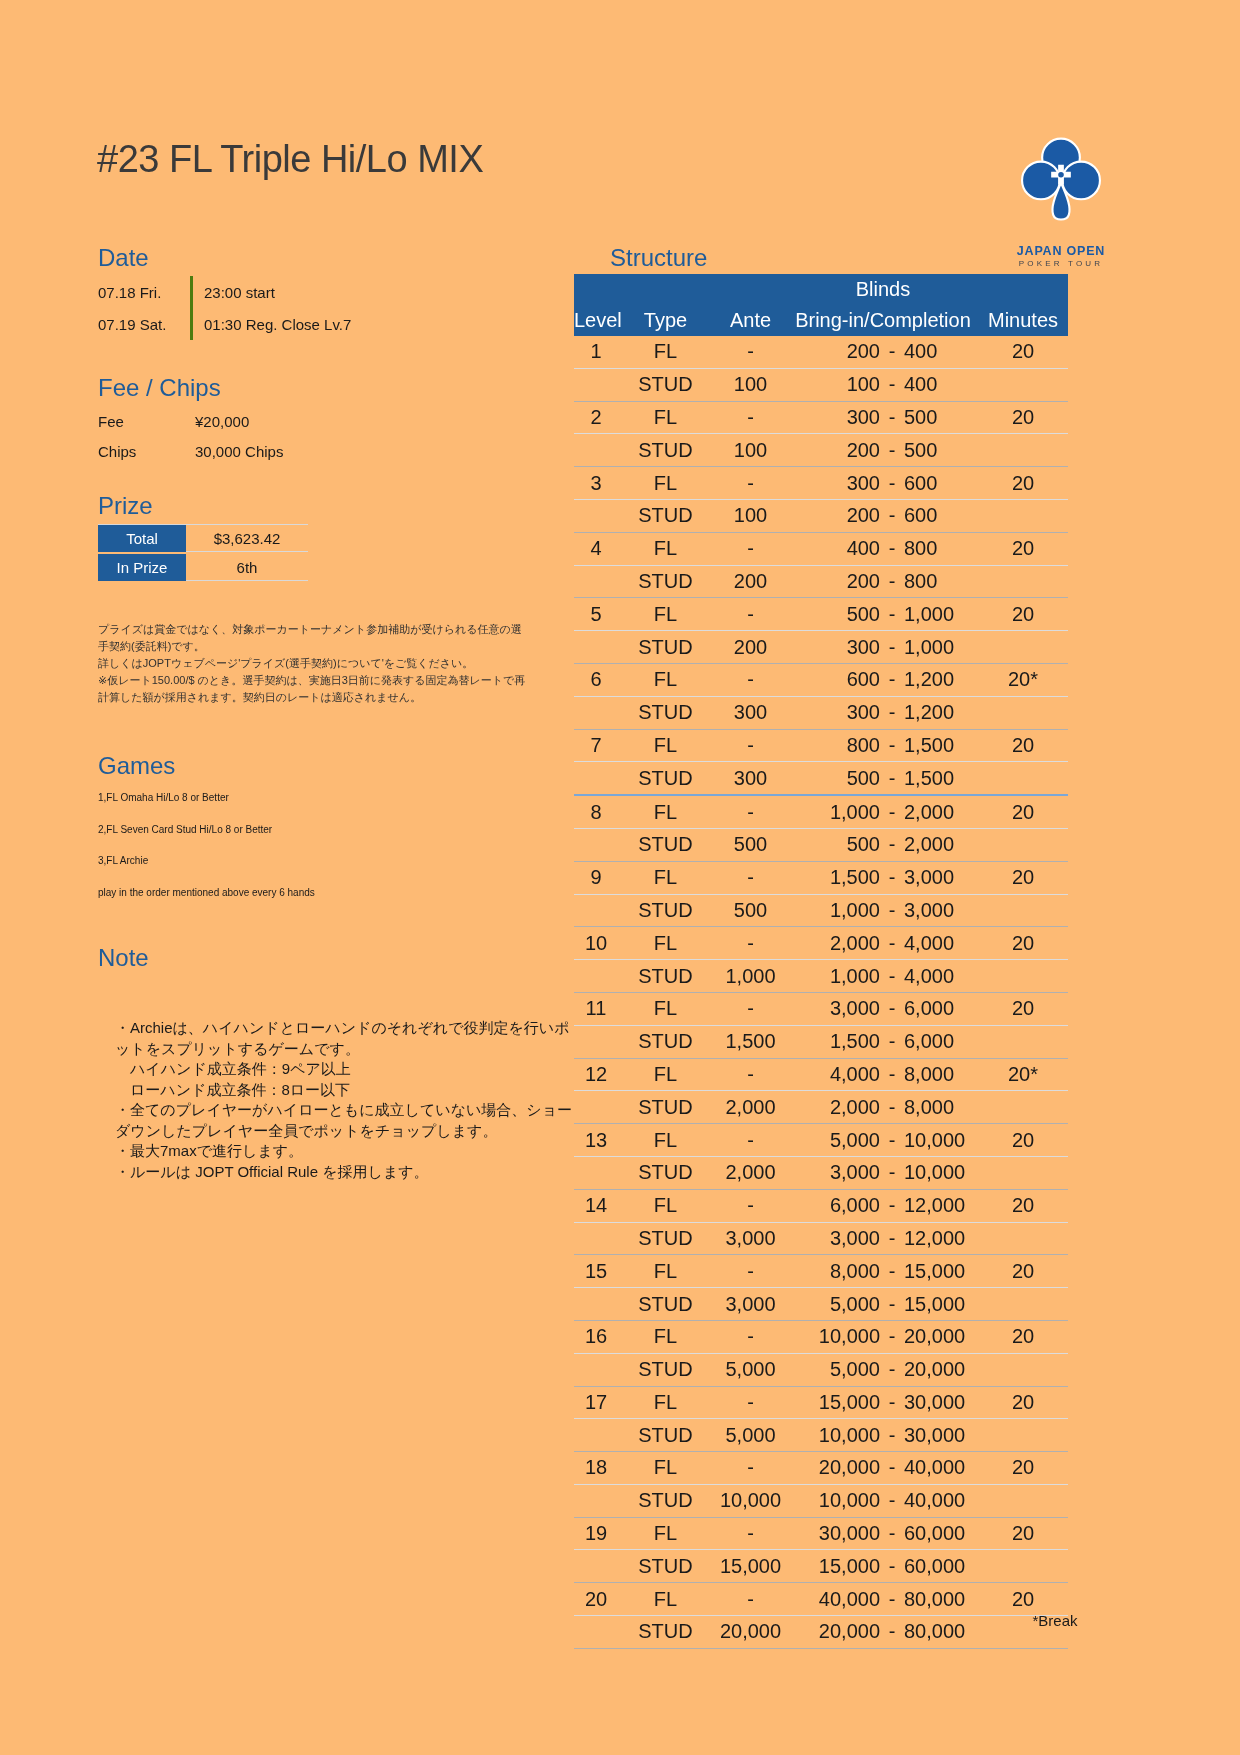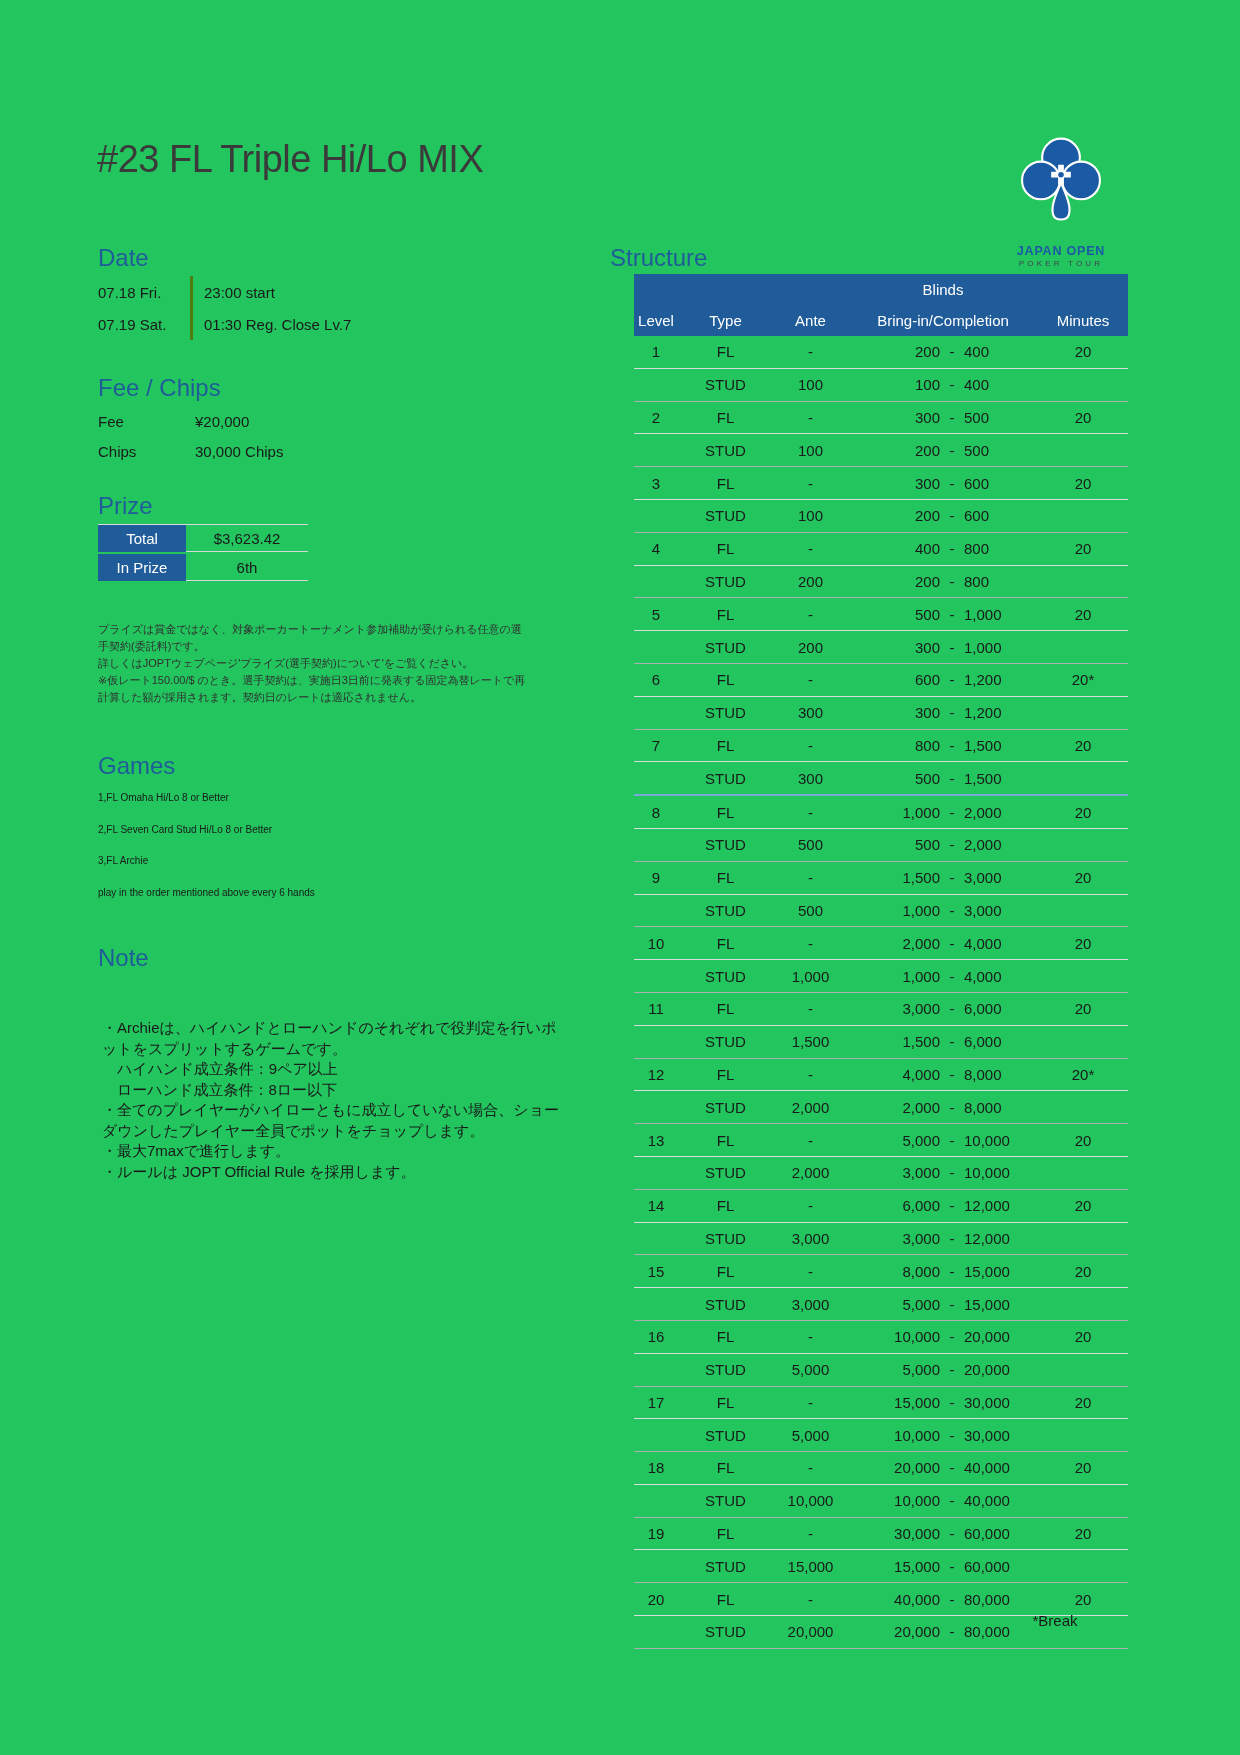--- a/index.html
+++ b/index.html
@@ -1,17 +1,17 @@
 <!DOCTYPE html>
 <html><head>
 <meta charset="utf-8">
 <style>
   html,body{margin:0;padding:0;background:#fff;}
   .page{
-    position:relative;width:1240px;height:1755px;background:#22c55e;
+    position:relative;width:1240px;height:1755px;background:#fdba74;
     font-family:"Liberation Sans","DejaVu Sans",sans-serif;color:#1a1a1a;overflow:hidden;
   }
   
   .doc-title{position:absolute;left:97px;top:138px;font-size:38px;color:#3a3a3a;letter-spacing:-0.5px;}
   
   .logo{position:absolute;left:1016px;top:136px;width:90px;text-align:center;}
   .logo-line1{font-size:12.5px;font-weight:bold;color:#1b5aa5;letter-spacing:0.8px;margin-top:2px;}
   .logo-line2{font-size:8px;color:#3d4450;letter-spacing:3.2px;margin-top:1px;}
   
   .h-section{position:absolute;font-size:24px;color:#1f5c99;}
@@ -25,25 +25,25 @@
   
   .prize-table{position:absolute;left:98px;top:524px;width:210px;border-top:1px solid #d9d9d9;}
   .prize-row{display:flex;height:27px;margin-bottom:2px;}
   .prize-label{width:88px;background:#1f5c99;color:#ffffff;display:flex;align-items:center;justify-content:center;font-size:15px;}
   .prize-value{flex:1;display:flex;align-items:center;justify-content:center;font-size:15px;border-bottom:1px solid #d9d9d9;}
   .prize-notes{position:absolute;left:98px;top:621px;width:434px;font-size:11px;line-height:17px;color:#303030;}
   
   .games-list{position:absolute;left:98px;top:782px;font-size:10px;}
   .game-line{height:31.6px;display:flex;align-items:center;}
   
-  .note-text{position:absolute;left:102px;top:1018px;width:462px;font-size:15px;line-height:20.5px;}
+  .note-text{position:absolute;left:115px;top:1018px;width:462px;font-size:15px;line-height:20.5px;}
   
   .structure-table{
-    position:absolute;left:634px;top:274px;width:494px;
-    border-collapse:collapse;table-layout:fixed;font-size:15px;
+    position:absolute;left:574px;top:274px;width:494px;
+    border-collapse:collapse;table-layout:fixed;font-size:20px;
   }
   .structure-table col.c1{width:44px;} .structure-table col.c2{width:95px;}
   .structure-table col.c3{width:75px;} .structure-table col.c4{width:190px;}
   .structure-table col.c5{width:90px;}
   .structure-table thead th{background:#1f5c99;color:#ffffff;font-weight:400;text-align:center;padding:0;}
   .structure-table thead tr.blinds-row th{height:30px;}
   .structure-table thead tr.cols-row th{height:32px;}
   .structure-table tbody td{height:31.8px;text-align:center;padding:0;border-bottom:1px solid #dcdcdc;}
   .structure-table tbody tr.level-end td{border-bottom:1px solid #b0b0b0;}
   .structure-table tbody tr.reg-close td{border-bottom:2px solid #7ba7d7;}

